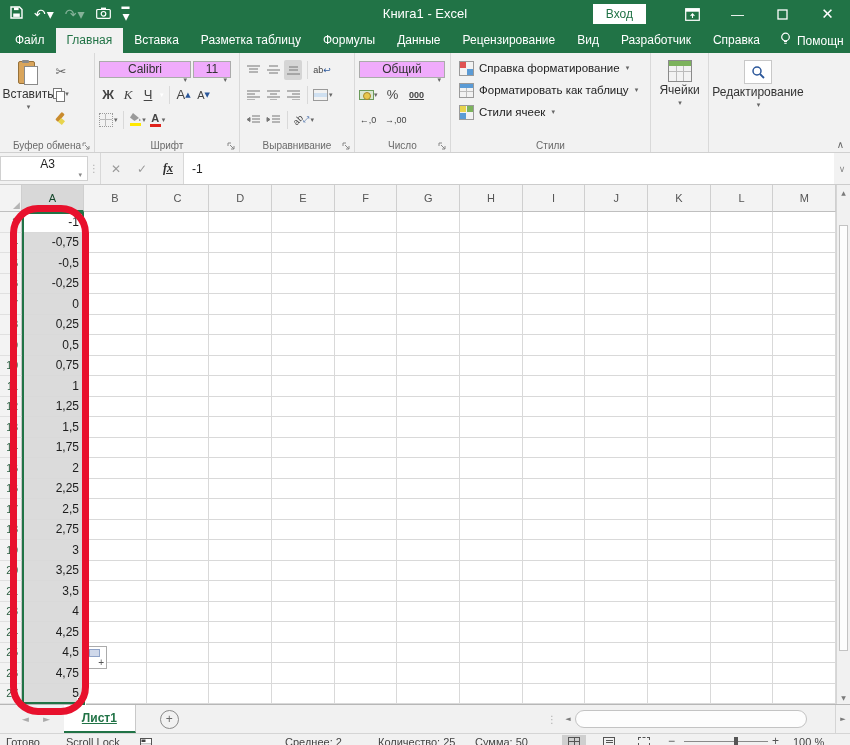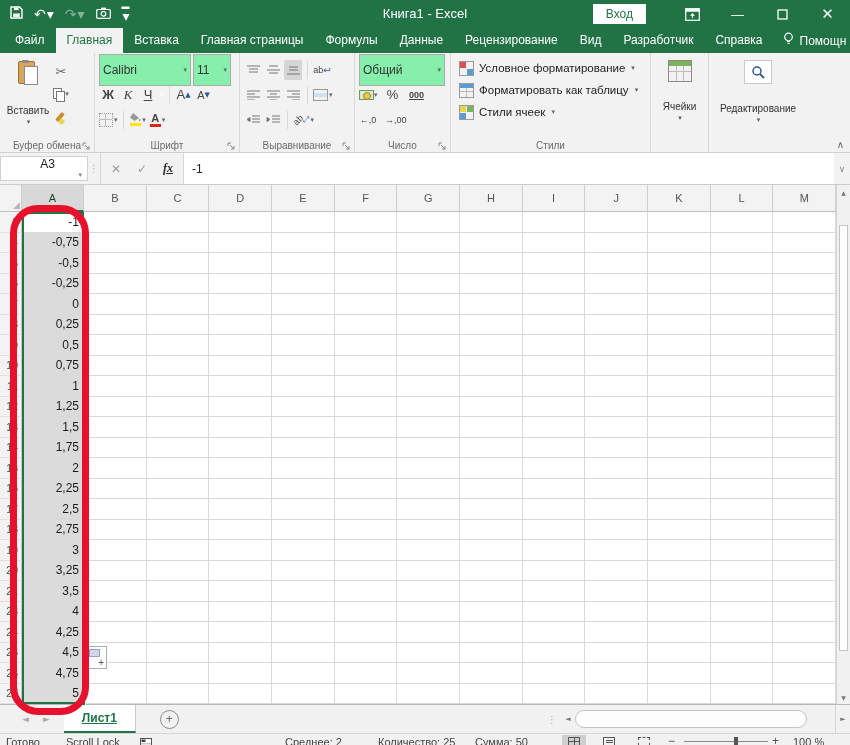--- a/index.html
+++ b/index.html
@@ -26,27 +26,27 @@
   .tab.active{background:#f2f2f2;color:#217346;}
   #tab-extras{margin-left:auto;display:flex;align-items:center;color:#fff;font-size:12px;gap:6px;padding-right:10px;}
   #tab-extras .grp{display:flex;align-items:center;gap:6px;padding:0 9px;}
 
   
   #ribbon{height:99px;background:#f2f2f2;border-bottom:1px solid #d0d0d0;display:flex;position:relative;font-size:11px;color:#333;}
   .group{position:relative;border-right:1px solid #d9d9d9;padding:4px 4px 15px;box-sizing:border-box;flex:none;}
   .group-label{position:absolute;bottom:1px;left:0;right:0;text-align:center;font-size:10px;color:#6a6a6a;}
   .launcher{position:absolute;bottom:2px;right:3px;width:9px;height:9px;}
   .rrow{display:flex;align-items:center;height:25px;gap:2px;}
-  .combo{background:#86efac;border:1px solid #ababab;height:32px;display:flex;align-items:center;
-         font-size:12px;padding:0 3px;box-sizing:border-box;}
+  .combo{background:#f0abfc;border:1px solid #ababab;height:17px;display:flex;align-items:center;
+         font-size:12px;padding:0 3px;box-sizing:border-box;flex-direction:column;}
   .combo .caret{color:#666;margin-left:auto;padding-left:4px;}
   .btn-sm{display:flex;align-items:center;justify-content:center;min-width:18px;height:20px;color:#444;}
   .btn-sm .caret{color:#666;}
   .bigbtn{display:flex;flex-direction:column;align-items:center;justify-content:flex-start;padding-top:3px;height:78px;box-sizing:border-box;}
-  .bigbtn .lbl{font-size:10px;color:#333;margin-top:19px;white-space:nowrap;}
+  .bigbtn .lbl{font-size:12px;color:#333;margin-top:1px;white-space:nowrap;}
   .bigbtn .caret{margin-top:2px;font-size:7px;color:#666;}
   .bar-u{display:inline-block;width:11px;height:3px;margin-top:1px;}
   .vline{width:1px;height:18px;background:#d9d9d9;margin:0 3px;}
   .stylebtn{display:flex;align-items:center;gap:5px;height:22px;font-size:11.5px;color:#222;white-space:nowrap;}
   .stylebtn .caret{color:#666;}
   #collapse-ribbon{position:absolute;right:6px;bottom:2px;color:#666;font-size:10px;}
 
   
   #formulabar{height:31px;background:#f2f2f2;border-bottom:1px solid #cccccc;display:flex;align-items:stretch;}
   #namebox{width:88px;background:#fff;border:1px solid #d0d0d0;margin:3px 0 3px 0;display:flex;align-items:center;
@@ -169,21 +169,21 @@
       </div>
       <div class="win-btn" style="font-size:15px;">✕</div>
     </div>
   </div>
 
   <div id="tabrow">
     <div id="tabs">
         <div class="tab">Файл</div>
         <div class="tab active">Главная</div>
         <div class="tab">Вставка</div>
-        <div class="tab">Главная страницы</div>
+        <div class="tab">Разметка таблицу</div>
         <div class="tab">Формулы</div>
         <div class="tab">Данные</div>
         <div class="tab">Рецензирование</div>
         <div class="tab">Вид</div>
         <div class="tab">Разработчик</div>
         <div class="tab">Справка</div>
       </div>
     <div id="tab-extras">
       <div class="grp">
         <span>
@@ -393,21 +393,21 @@
             <path d="M1 1v3M1 1h3M3 3l4 4M7 4v3h-3" fill="none" stroke="#888"></path>
           </svg>
       </span>
     </div>
 
     <div class="group" style="width:200px;padding-left:8px;">
       <div class="stylebtn">
         <span style="display:inline-block;width:13px;height:13px;border:1px solid #9a9a9a;background:
           linear-gradient(#e05252,#e05252) 0 0/6px 6px no-repeat,
           linear-gradient(#5b9bd5,#5b9bd5) 7px 7px/6px 6px no-repeat;"></span>
-        <span>Условное форматирование</span>
+        <span>Справка форматирование</span>
           <span class="caret ic">▾</span>
       </div>
       <div class="stylebtn">
         <span style="display:inline-block;width:13px;height:13px;border:1px solid #9a9a9a;background:
           linear-gradient(#5b9bd5,#5b9bd5) 0 0/13px 4px no-repeat,
           linear-gradient(#bbb,#bbb) 0 7px/13px 1px no-repeat,
           linear-gradient(#bbb,#bbb) 6px 4px/1px 9px no-repeat;"></span>
         <span>Форматировать как таблицу</span>
           <span class="caret ic">▾</span>
       </div>

